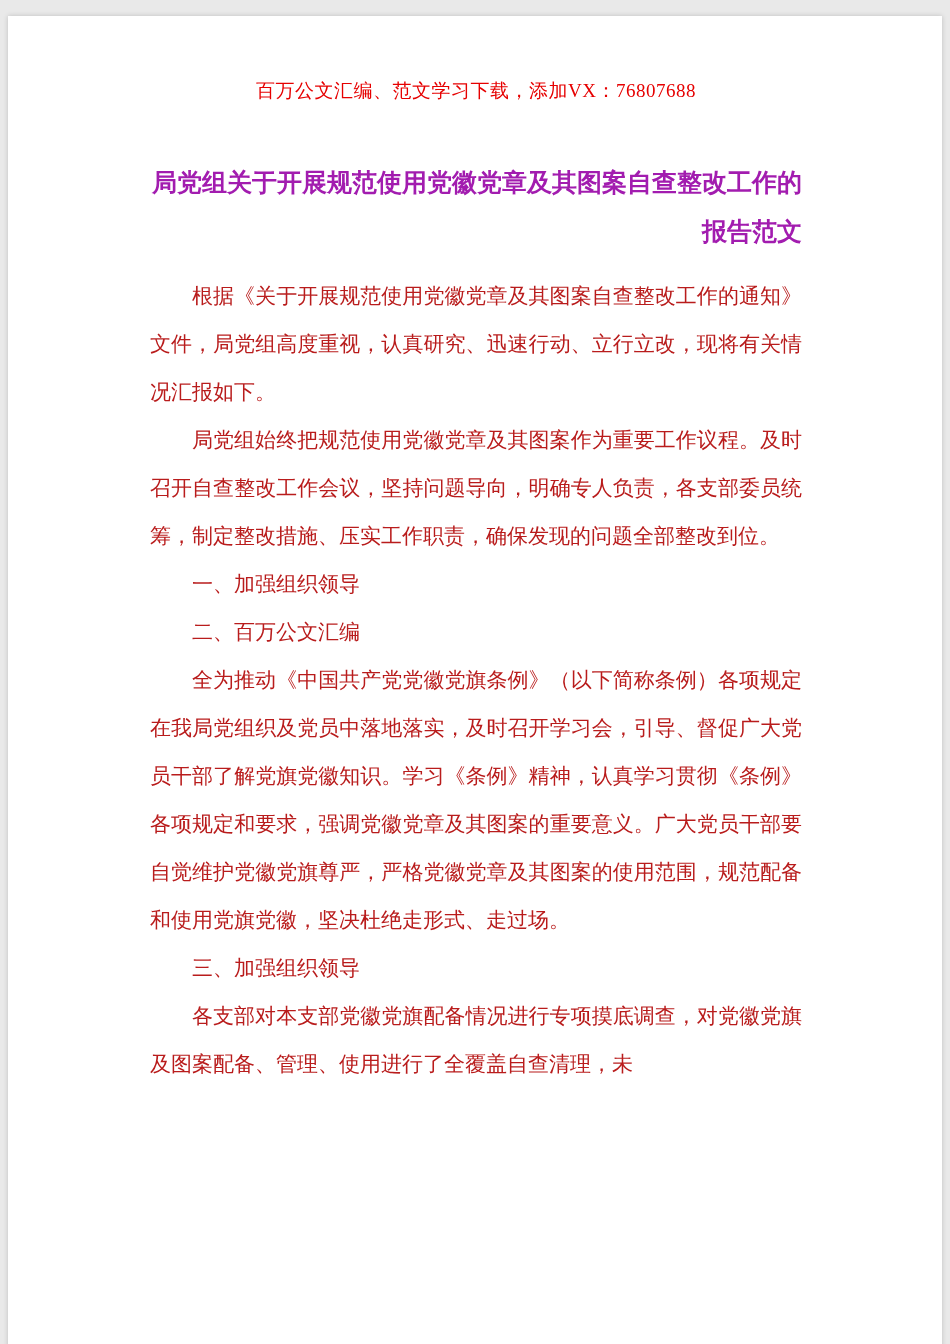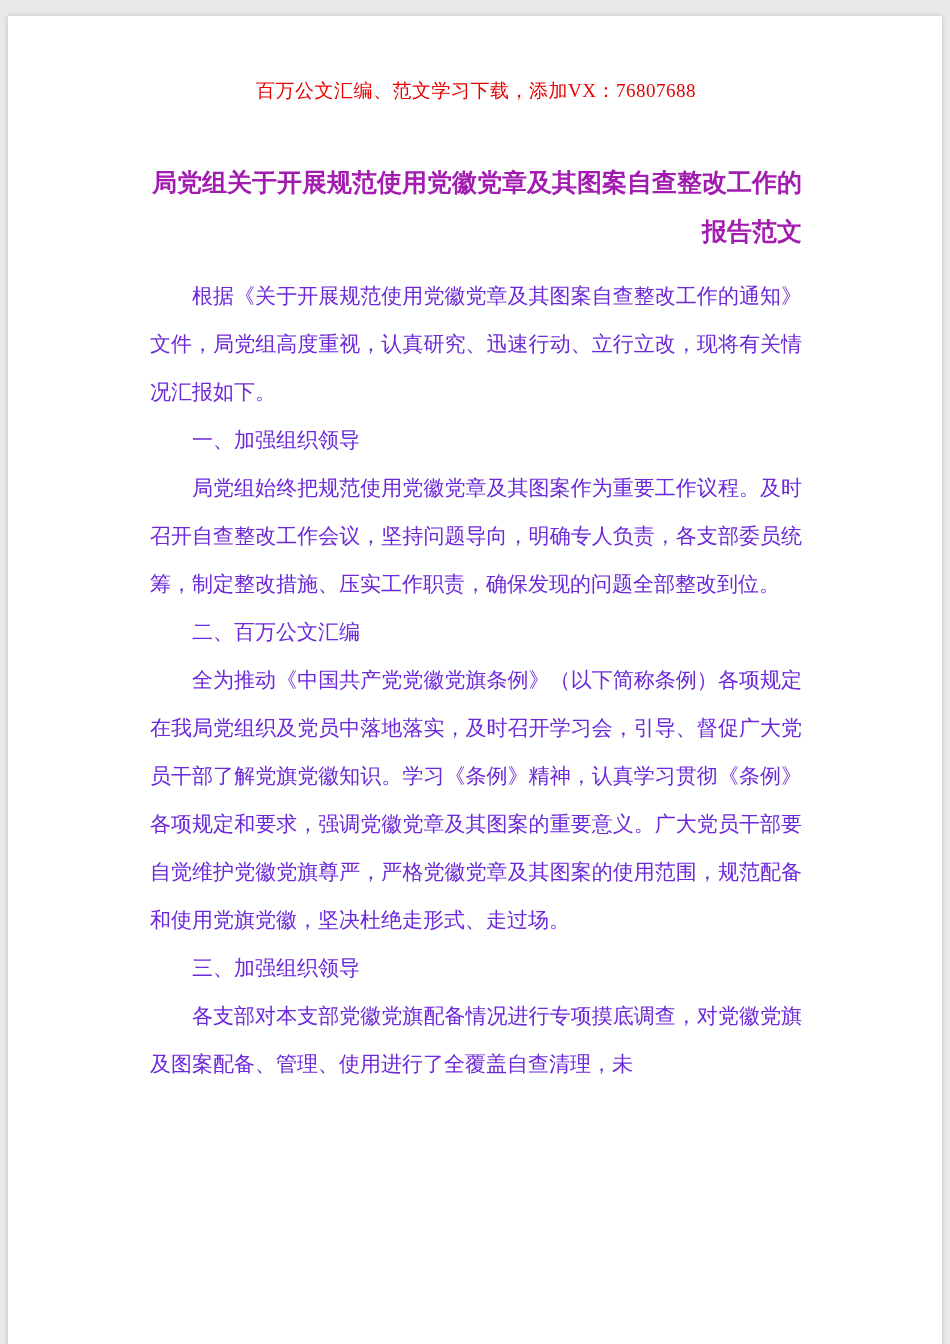--- a/index.html
+++ b/index.html
@@ -32,37 +32,37 @@
     text-align: right;
     line-height: 49px;
     margin-bottom: 16px;
   }
   .doc-body { color: #000000; }
   .para {
     font-size: 21px;
     line-height: 48px;
     text-align: justify;
     text-indent: 2em;
-    color: #6d28d9;
+    color: #b91c1c;
     word-break: break-all;
   }
   .para.heading {
     text-align: left;
   }
 </style>
 </head>
 <body>
 
 <div class="page">
   <div class="promo" style="color: rgb(230, 0, 0);">百万公文汇编、范文学习下载，添加VX：76807688</div>
 
   <h1 class="doc-title">局党组关于开展规范使用党徽党章及其图案自查整改工作的报告范文</h1>
 
   <div class="doc-body">
       <p class="para">根据《关于开展规范使用党徽党章及其图案自查整改工作的通知》文件，局党组高度重视，认真研究、迅速行动、立行立改，现将有关情况汇报如下。</p>
+      <p class="para">局党组始终把规范使用党徽党章及其图案作为重要工作议程。及时召开自查整改工作会议，坚持问题导向，明确专人负责，各支部委员统筹，制定整改措施、压实工作职责，确保发现的问题全部整改到位。</p>
       <p class="para heading">一、加强组织领导</p>
-      <p class="para">局党组始终把规范使用党徽党章及其图案作为重要工作议程。及时召开自查整改工作会议，坚持问题导向，明确专人负责，各支部委员统筹，制定整改措施、压实工作职责，确保发现的问题全部整改到位。</p>
       <p class="para heading">二、百万公文汇编</p>
       <p class="para">全为推动《中国共产党党徽党旗条例》（以下简称条例）各项规定在我局党组织及党员中落地落实，及时召开学习会，引导、督促广大党员干部了解党旗党徽知识。学习《条例》精神，认真学习贯彻《条例》各项规定和要求，强调党徽党章及其图案的重要意义。广大党员干部要自觉维护党徽党旗尊严，严格党徽党章及其图案的使用范围，规范配备和使用党旗党徽，坚决杜绝走形式、走过场。</p>
       <p class="para heading">三、加强组织领导</p>
       <p class="para">各支部对本支部党徽党旗配备情况进行专项摸底调查，对党徽党旗及图案配备、管理、使用进行了全覆盖自查清理，未</p>
     </div>
 </div>
 
 </body></html>

